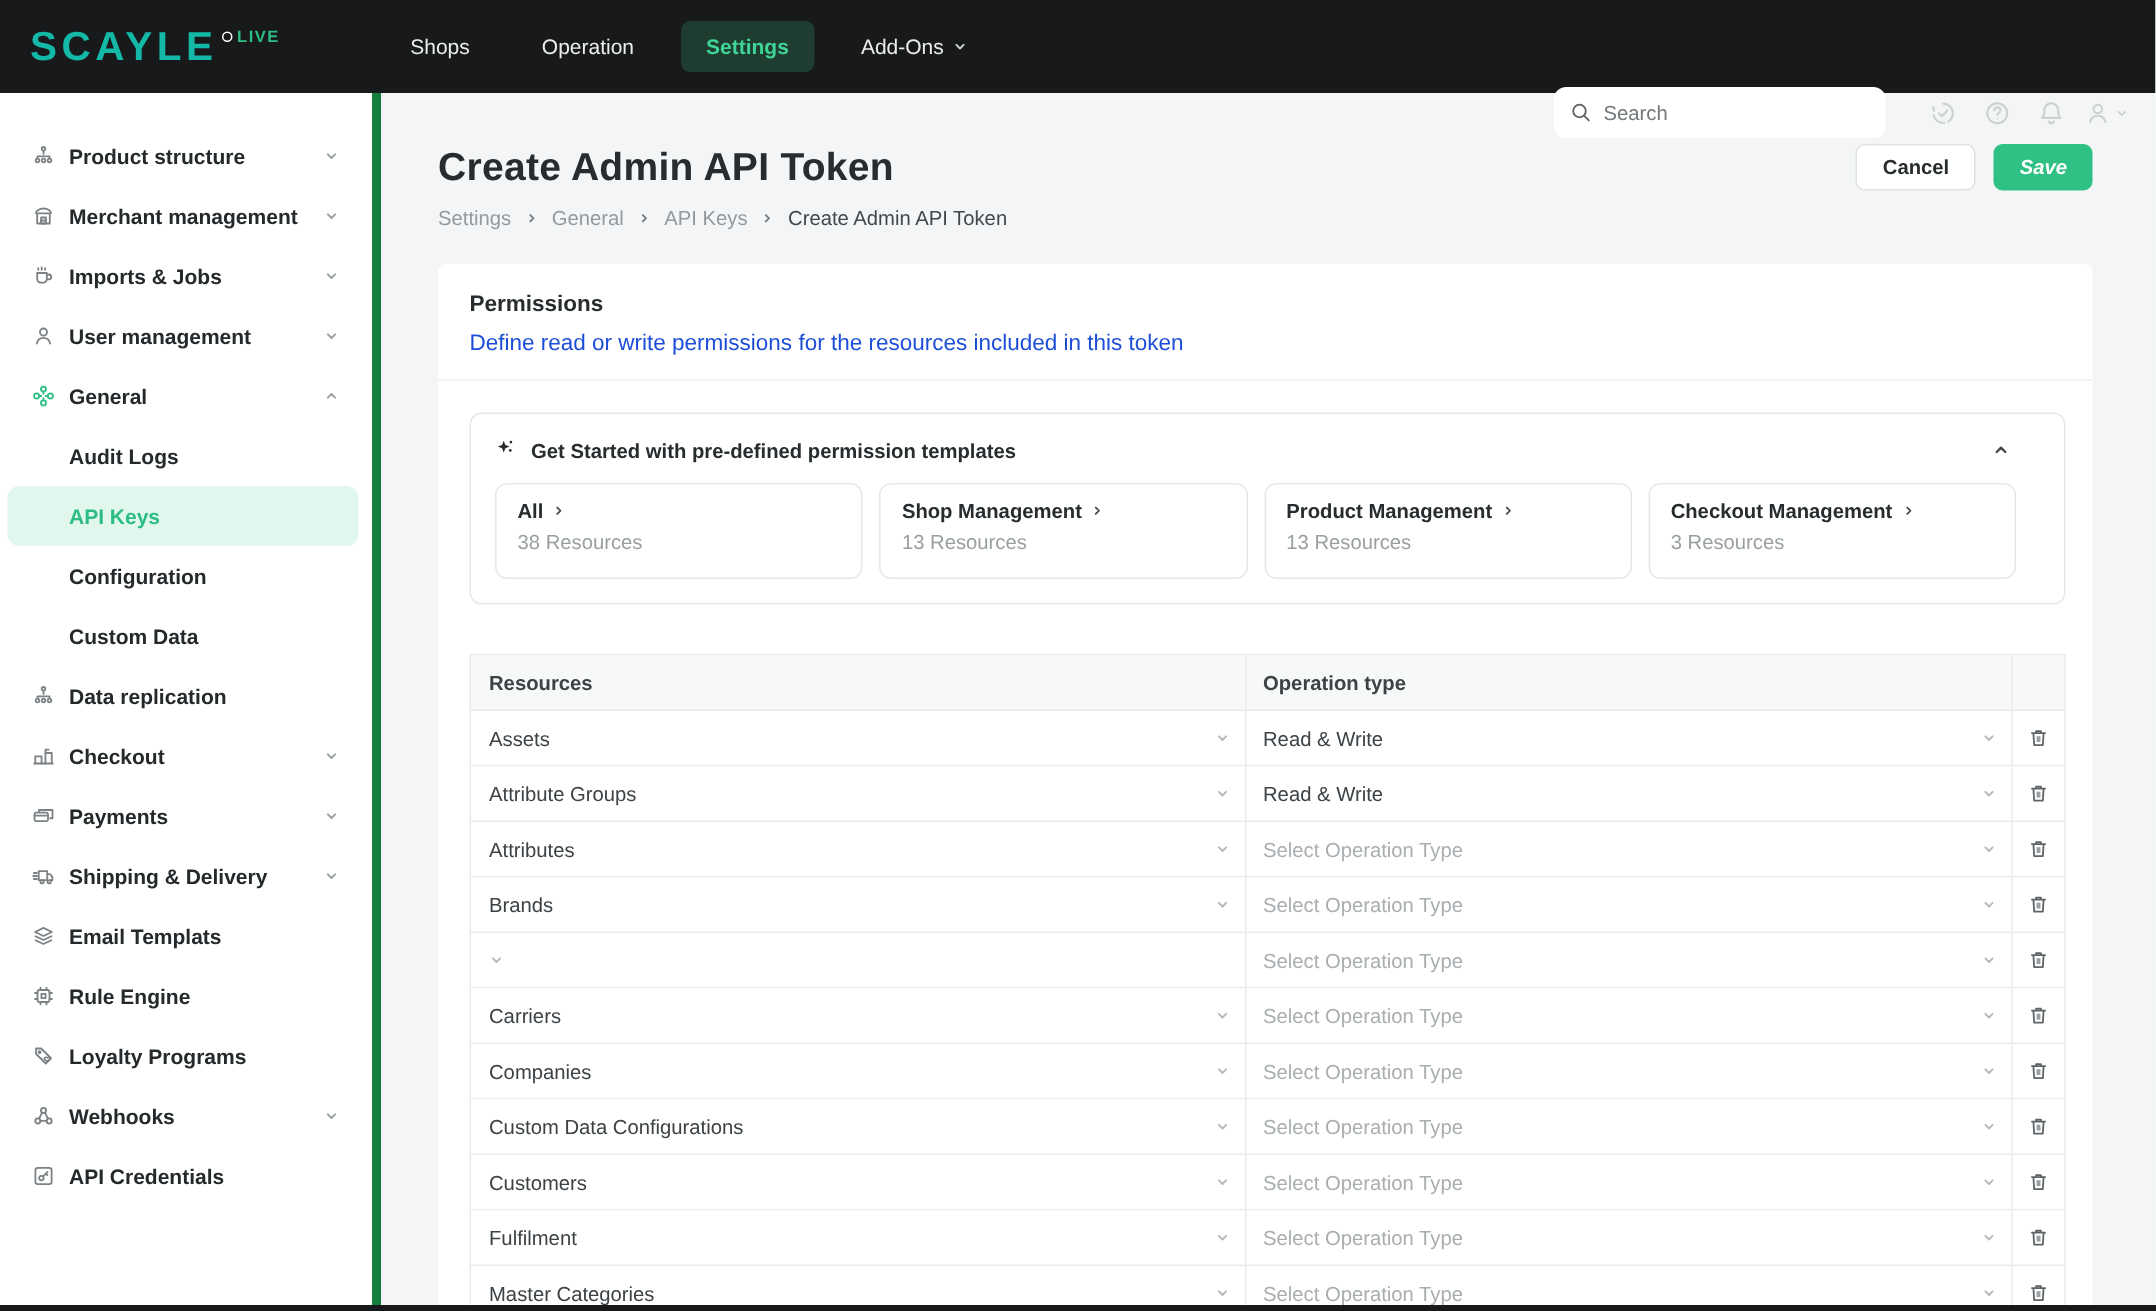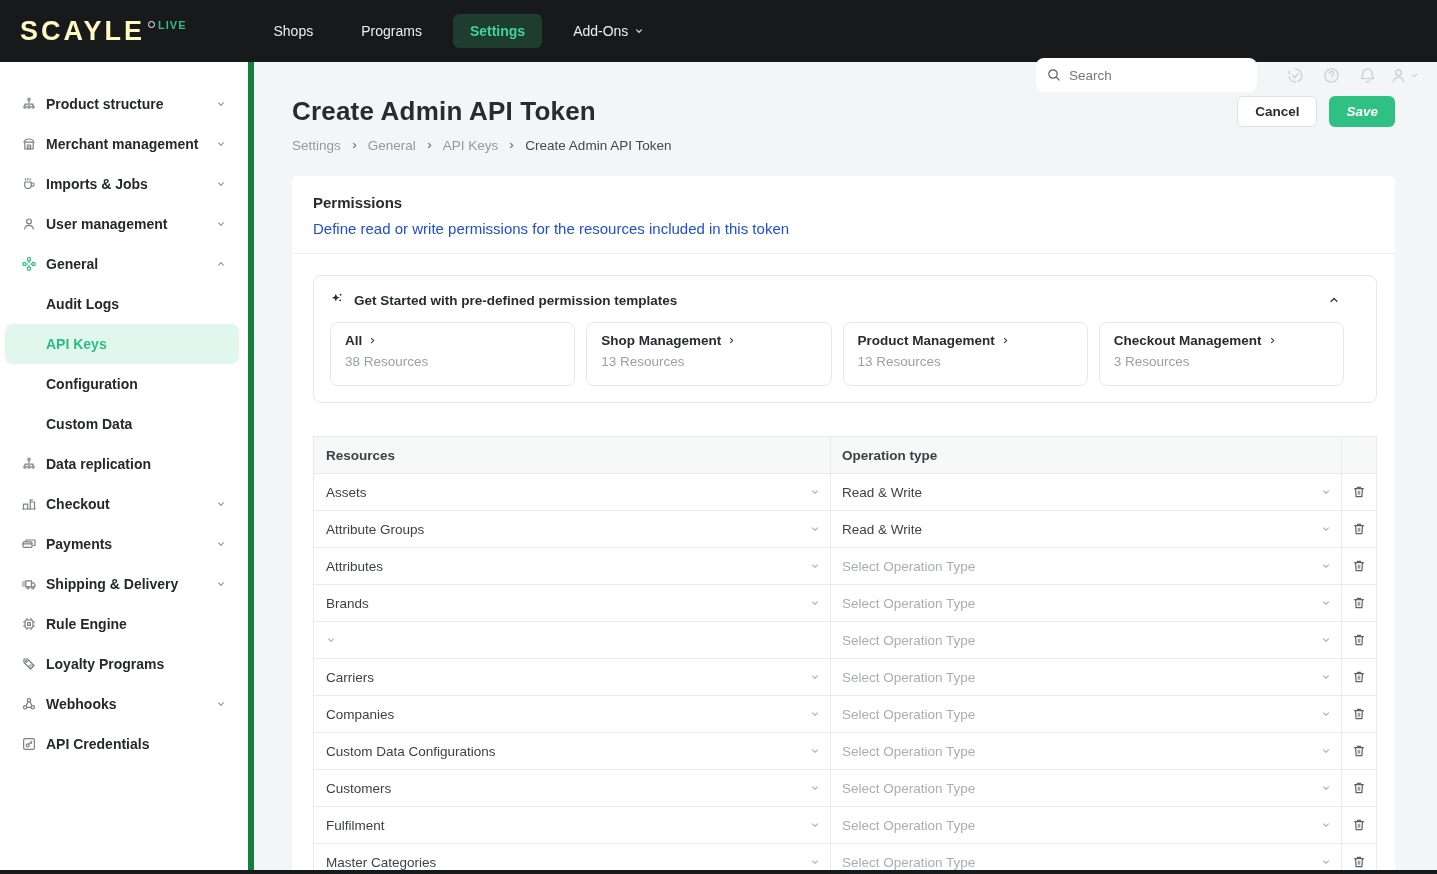--- a/index.html
+++ b/index.html
@@ -1,21 +1,21 @@
 <!DOCTYPE html>
 <html><head>
 <meta charset="utf-8">
 <style>
   * { margin:0; padding:0; box-sizing:border-box; }
   html,body { width:1437px; height:874px; overflow:hidden; font-family:"Liberation Sans", sans-serif; background:#f4f5f6; }
 
   
   .navbar { position:relative; height:62px; background:#17191b; display:flex; align-items:center; padding:0 20px; }
   .logo { display:flex; align-items:flex-start; margin-right:70px; cursor:pointer; }
-  .logo-text { color:#fef9c3; font-size:27px; font-weight:800; letter-spacing:3px; line-height:1; }
+  .logo-text { color:#14b8a6; font-size:27px; font-weight:800; letter-spacing:3px; line-height:1; }
   .logo-sup { display:flex; align-items:center; margin-top:1px; margin-left:3px; }
   .logo-dot { width:7px; height:7px; border:1.6px solid #fff; border-radius:50%; display:inline-block; margin-right:3px; }
   .logo-live { color:#2ebd85; font-size:11px; font-weight:800; letter-spacing:1px; }
   .nav-items { display:flex; align-items:center; gap:14px; }
   .nav-item { color:#eceeee; font-size:14px; font-weight:500; padding:9px 17px; border-radius:6px; cursor:pointer; display:flex; align-items:center; gap:6px; white-space:nowrap; }
   .nav-item.active { background:#1e3c30; color:#3fd596; font-weight:600; }
   .nav-item .chev { color:#cdd0d1; display:flex; }
   .nav-right { position:absolute; right:18px; top:0; height:62px; display:flex; align-items:center; gap:8px;margin-top:44px; }
   .search-box { width:221px; height:34px; background:#fff; border-radius:8px; display:flex; align-items:center; padding:0 10px; margin-right:16px; }
   .search-box input { border:none; outline:none; font-size:13.5px; color:#33383a; width:100%; margin-left:7px; font-family:inherit; background:transparent; }
@@ -92,21 +92,21 @@
     <span class="logo-sup">
       <span class="logo-dot"></span>
       <span class="logo-live">LIVE</span>
     </span>
   </div>
   <div class="nav-items" id="nav-items">
       <div class="nav-item">
         <span>Shops</span>
       </div>
       <div class="nav-item">
-        <span>Programs</span>
+        <span>Operation</span>
       </div>
       <div class="nav-item active">
         <span>Settings</span>
       </div>
       <div class="nav-item">
         <span>Add-Ons</span>
         <span class="chev">
           <svg width="10" height="10" viewBox="0 0 10 10" fill="none" stroke="currentColor" stroke-width="1.3" stroke-linecap="round" stroke-linejoin="round">
             <path d="M2.6 3.9L5 6.3l2.4-2.4"></path>
           </svg>
@@ -307,20 +307,30 @@
         <span class="side-label">Shipping &amp; Delivery</span>
         <span class="chev">
           <svg width="10" height="10" viewBox="0 0 10 10" fill="none" stroke="currentColor" stroke-width="1.3" stroke-linecap="round" stroke-linejoin="round">
             <path d="M2.6 3.9L5 6.3l2.4-2.4"></path>
           </svg>
         </span>
       </div>
       <div class="side-item">
         <span class="icon">
           <svg width="16" height="16" viewBox="0 0 16 16" fill="none" stroke="currentColor" stroke-width="1.2" stroke-linecap="round" stroke-linejoin="round">
+            <path d="M8 2.6l5.6 2.7L8 8 2.4 5.3z"></path>
+            <path d="M2.7 8.2L8 10.7l5.3-2.5"></path>
+            <path d="M2.7 10.8L8 13.3l5.3-2.5"></path>
+          </svg>
+        </span>
+        <span class="side-label">Email Templats</span>
+      </div>
+      <div class="side-item">
+        <span class="icon">
+          <svg width="16" height="16" viewBox="0 0 16 16" fill="none" stroke="currentColor" stroke-width="1.2" stroke-linecap="round" stroke-linejoin="round">
             <rect x="4" y="4" width="8" height="8" rx="1.4"></rect>
             <rect x="6.6" y="6.6" width="2.8" height="2.8"></rect>
             <path d="M6 2.4V4M10 2.4V4M6 12v1.6M10 12v1.6M2.4 6H4M2.4 10H4M12 6h1.6M12 10h1.6"></path>
           </svg>
         </span>
         <span class="side-label">Rule Engine</span>
       </div>
       <div class="side-item">
         <span class="icon">
           <svg width="16" height="16" viewBox="0 0 16 16" fill="none" stroke="currentColor" stroke-width="1.2" stroke-linecap="round" stroke-linejoin="round">

